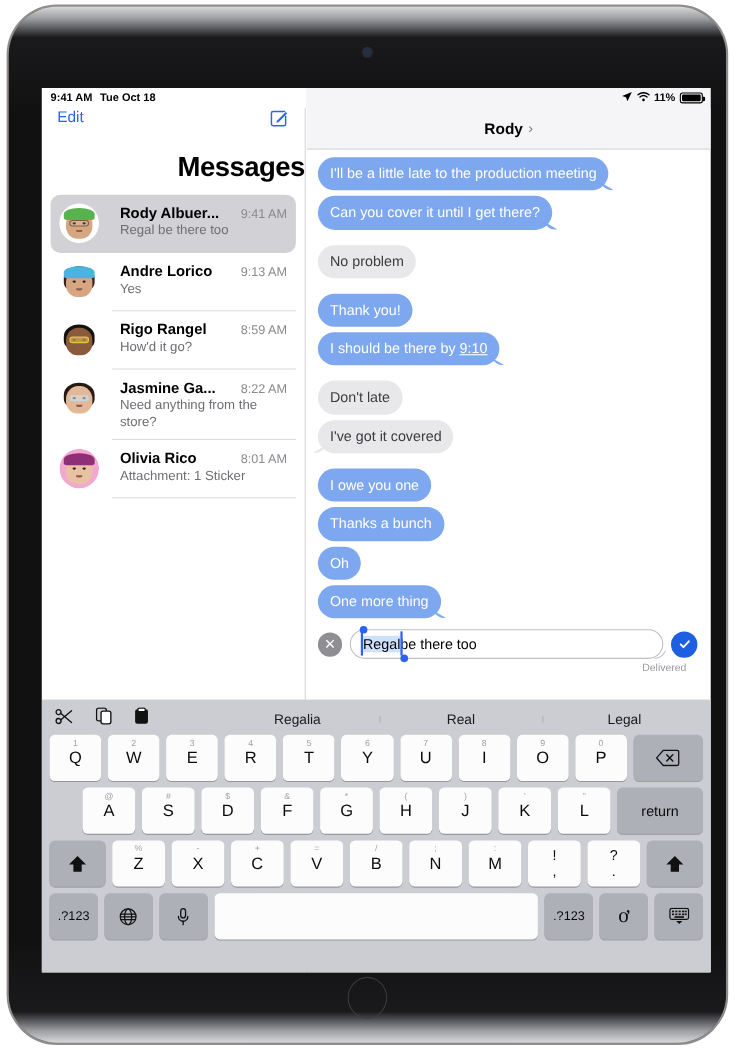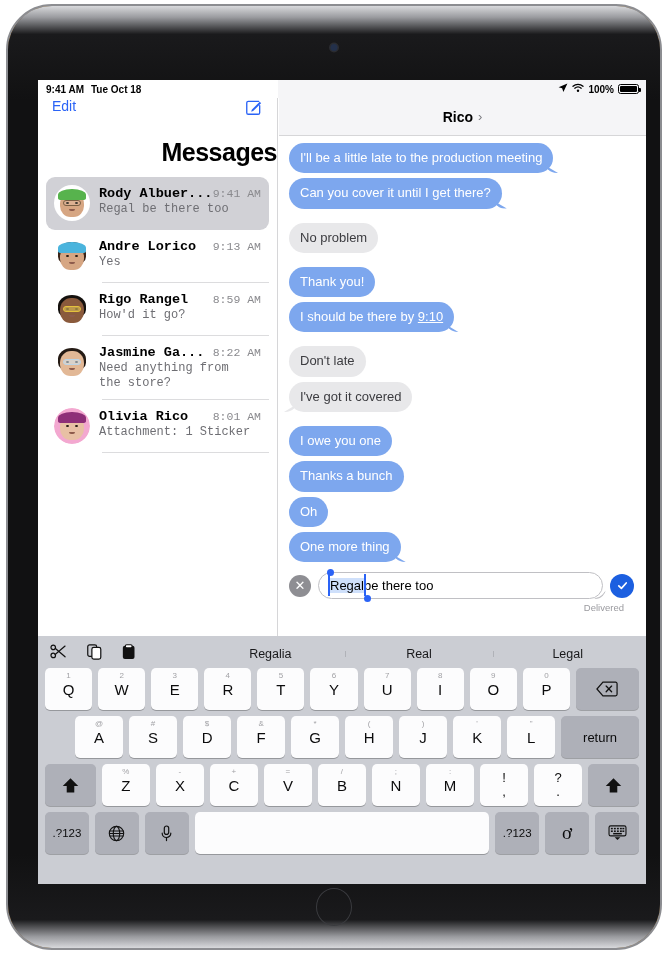--- a/index.html
+++ b/index.html
@@ -88,22 +88,22 @@
     justify-content: space-between; padding: 0 14px;
   }
   #edit-button { color: #2a63f6; font-size: 14px; }
   #compose-icon svg { display: block; }
   #messages-title {
     font-size: 25px; font-weight: bold; letter-spacing: -0.5px;
     padding: 2px 0 10px 14px; color: #000; text-align: right;
   }
   #conversation-list { padding: 0 8px; }
   .conv-row {
-    display: flex; gap: 9px; padding: 8px 8px 9px 8px;
-    position: relative; border-radius: 9px; font-family: Liberation Mono, monospace;
+    display: flex; gap: 19px; padding: 8px 8px 9px 8px;
+    position: relative; border-radius: 9px;
   }
   .conv-row.selected { background: #d1d1d6; }
   .conv-row .sep {
     position: absolute; left: 56px; right: 0; bottom: 0;
     height: 1px; background: #dcdcde;
   }
   .avatar {
     width: 36px; height: 36px; border-radius: 50%;
     flex: 0 0 36px; position: relative; overflow: hidden;
     background: #fff;
@@ -299,21 +299,21 @@
               <path d="M9.4 0.6 L0.6 4.2 L4.1 5.3 L5.4 9 Z" fill="#000"></path>
             </svg>
         </span>
         <span>
           <svg width="12" height="10" viewBox="0 0 12 10">
             <path d="M1 3.2a7.5 7.5 0 0 1 10 0" stroke="#000" stroke-width="1.3" fill="none" stroke-linecap="round"></path>
             <path d="M2.8 5.2a4.9 4.9 0 0 1 6.4 0" stroke="#000" stroke-width="1.3" fill="none" stroke-linecap="round"></path>
             <circle cx="6" cy="7.8" r="1.2" fill="#000"></circle>
           </svg>
         </span>
-        <span>100%</span>
+        <span>11%</span>
         <span class="batt">
             <i></i>
           </span>
       </div>
     </div>
 
     <div id="sidebar">
       <div id="sidebar-toolbar">
         <span id="edit-button">Edit</span>
         <span id="compose-icon">
@@ -422,21 +422,21 @@
               </div>
               <div class="conv-preview">Attachment: 1 Sticker</div>
             </div>
             <span class="sep"></span>
           </div>
         </div>
     </div>
 
     <div id="chat-pane">
       <div id="chat-header">
-        <span id="chat-title">Rico</span>
+        <span id="chat-title">Rody</span>
         <span id="chat-chevron">›</span>
       </div>
 
       <div id="messages-scroll">
         <div id="message-list">
             <div class="msg-row out">
               <div class="bubble out tail-out">I'll be a little late to the production meeting</div>
             </div>
             <div class="msg-row out">
               <div class="bubble out tail-out">Can you cover it until I get there?</div>

